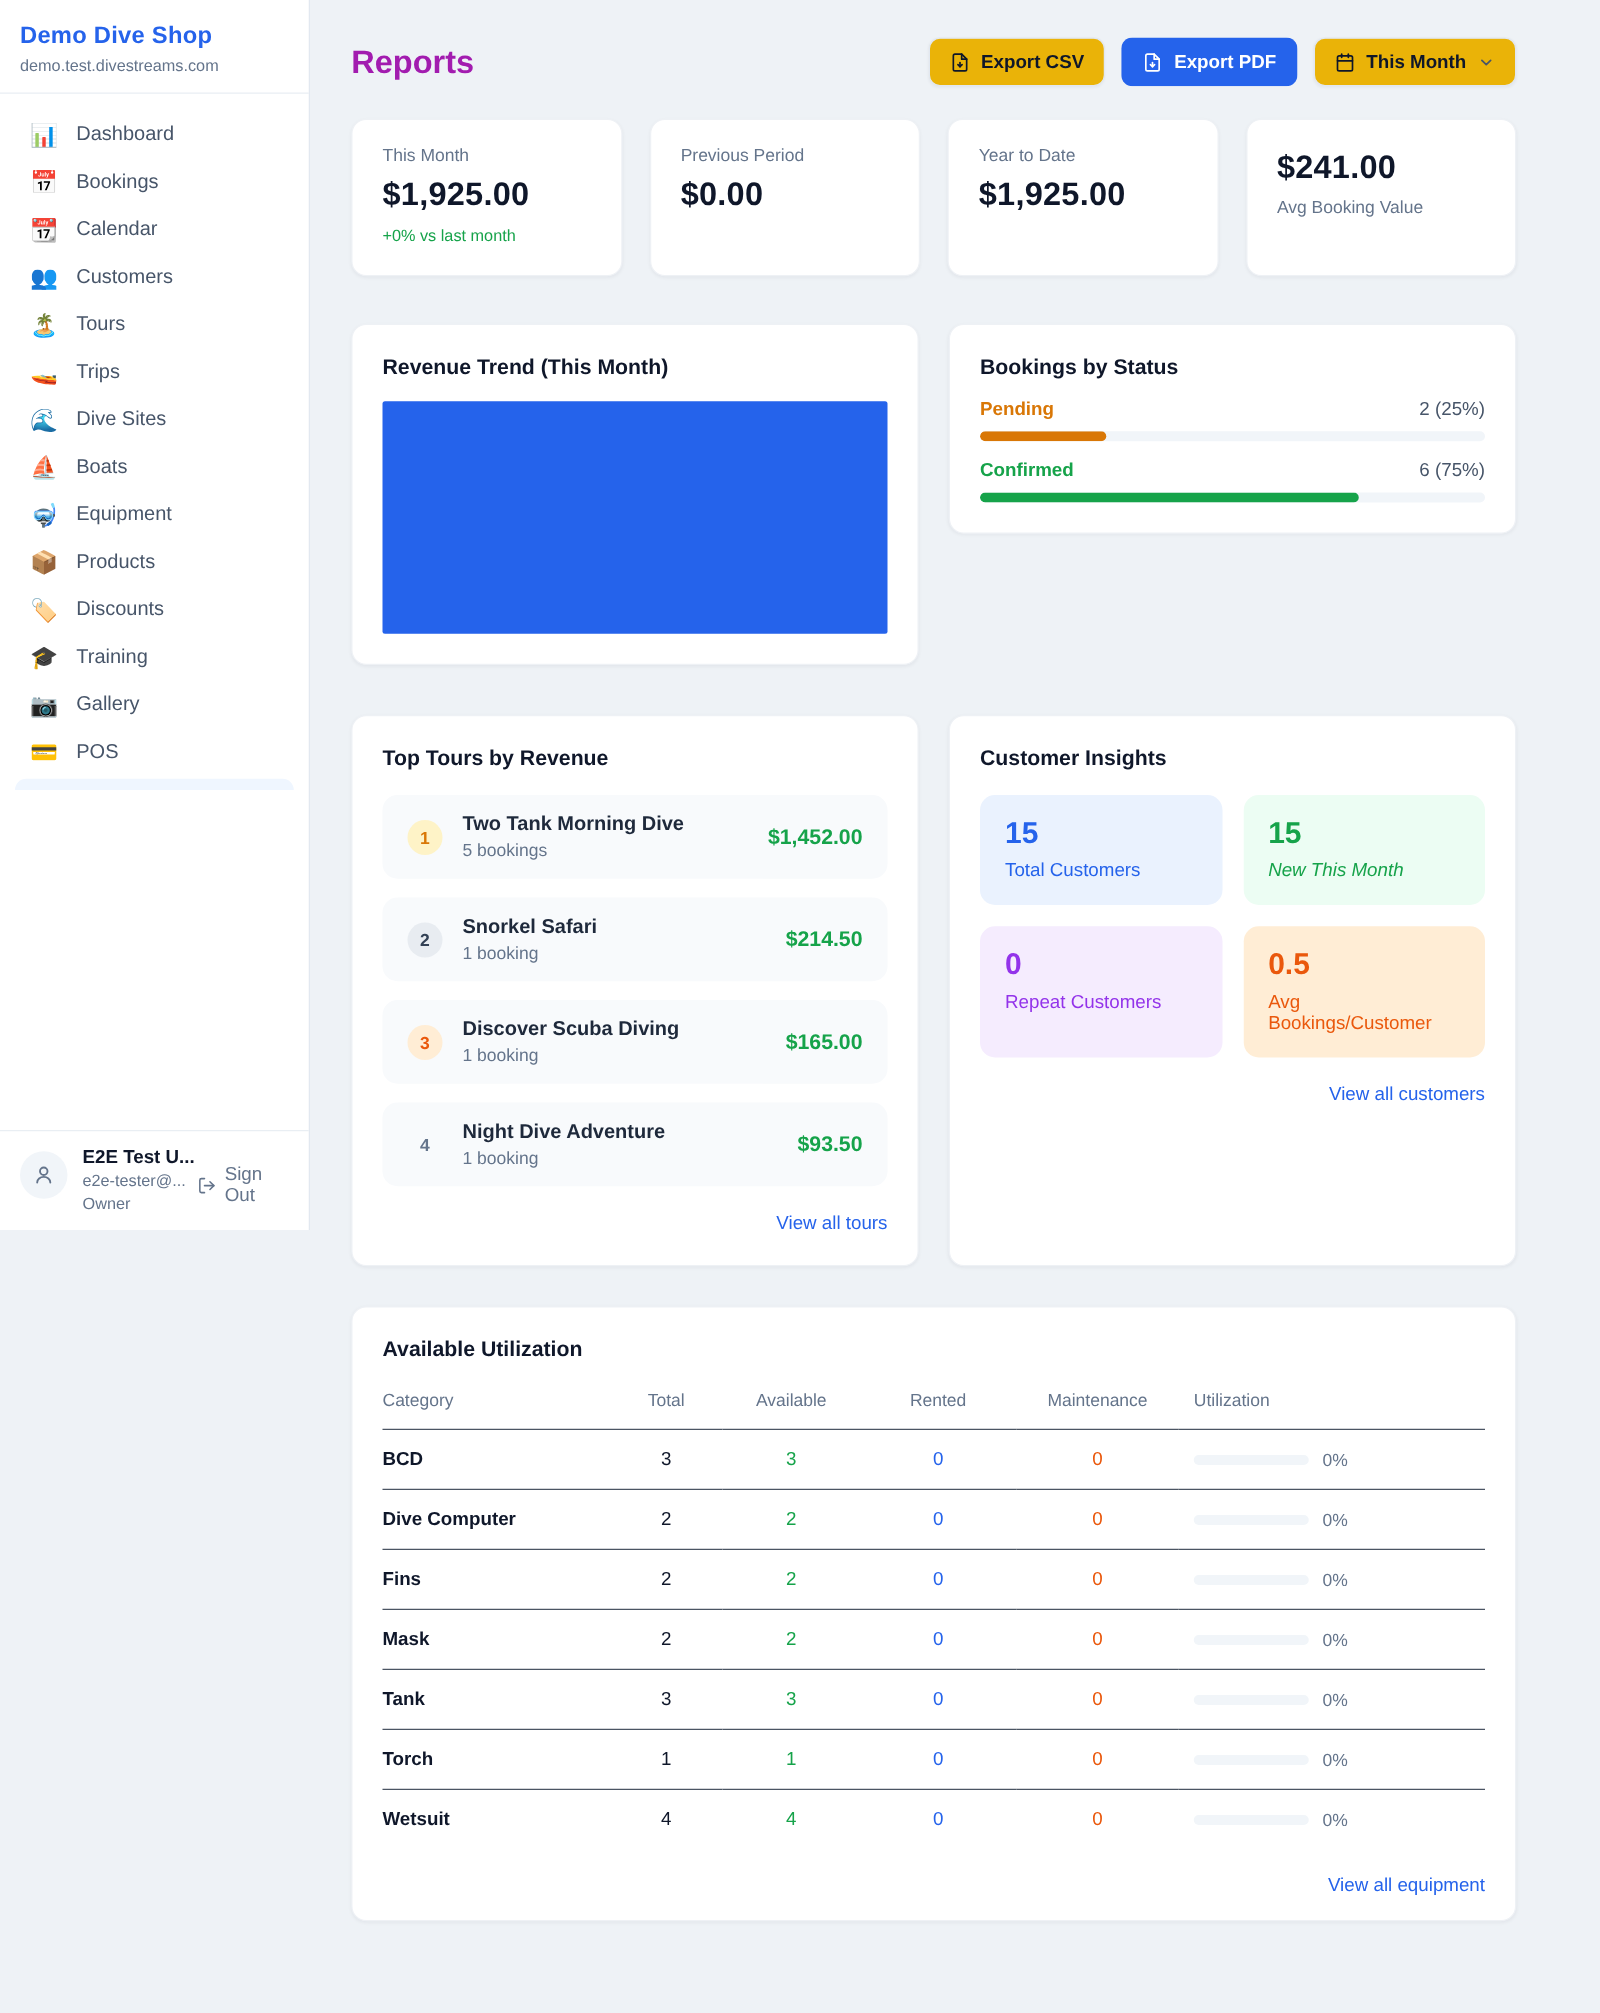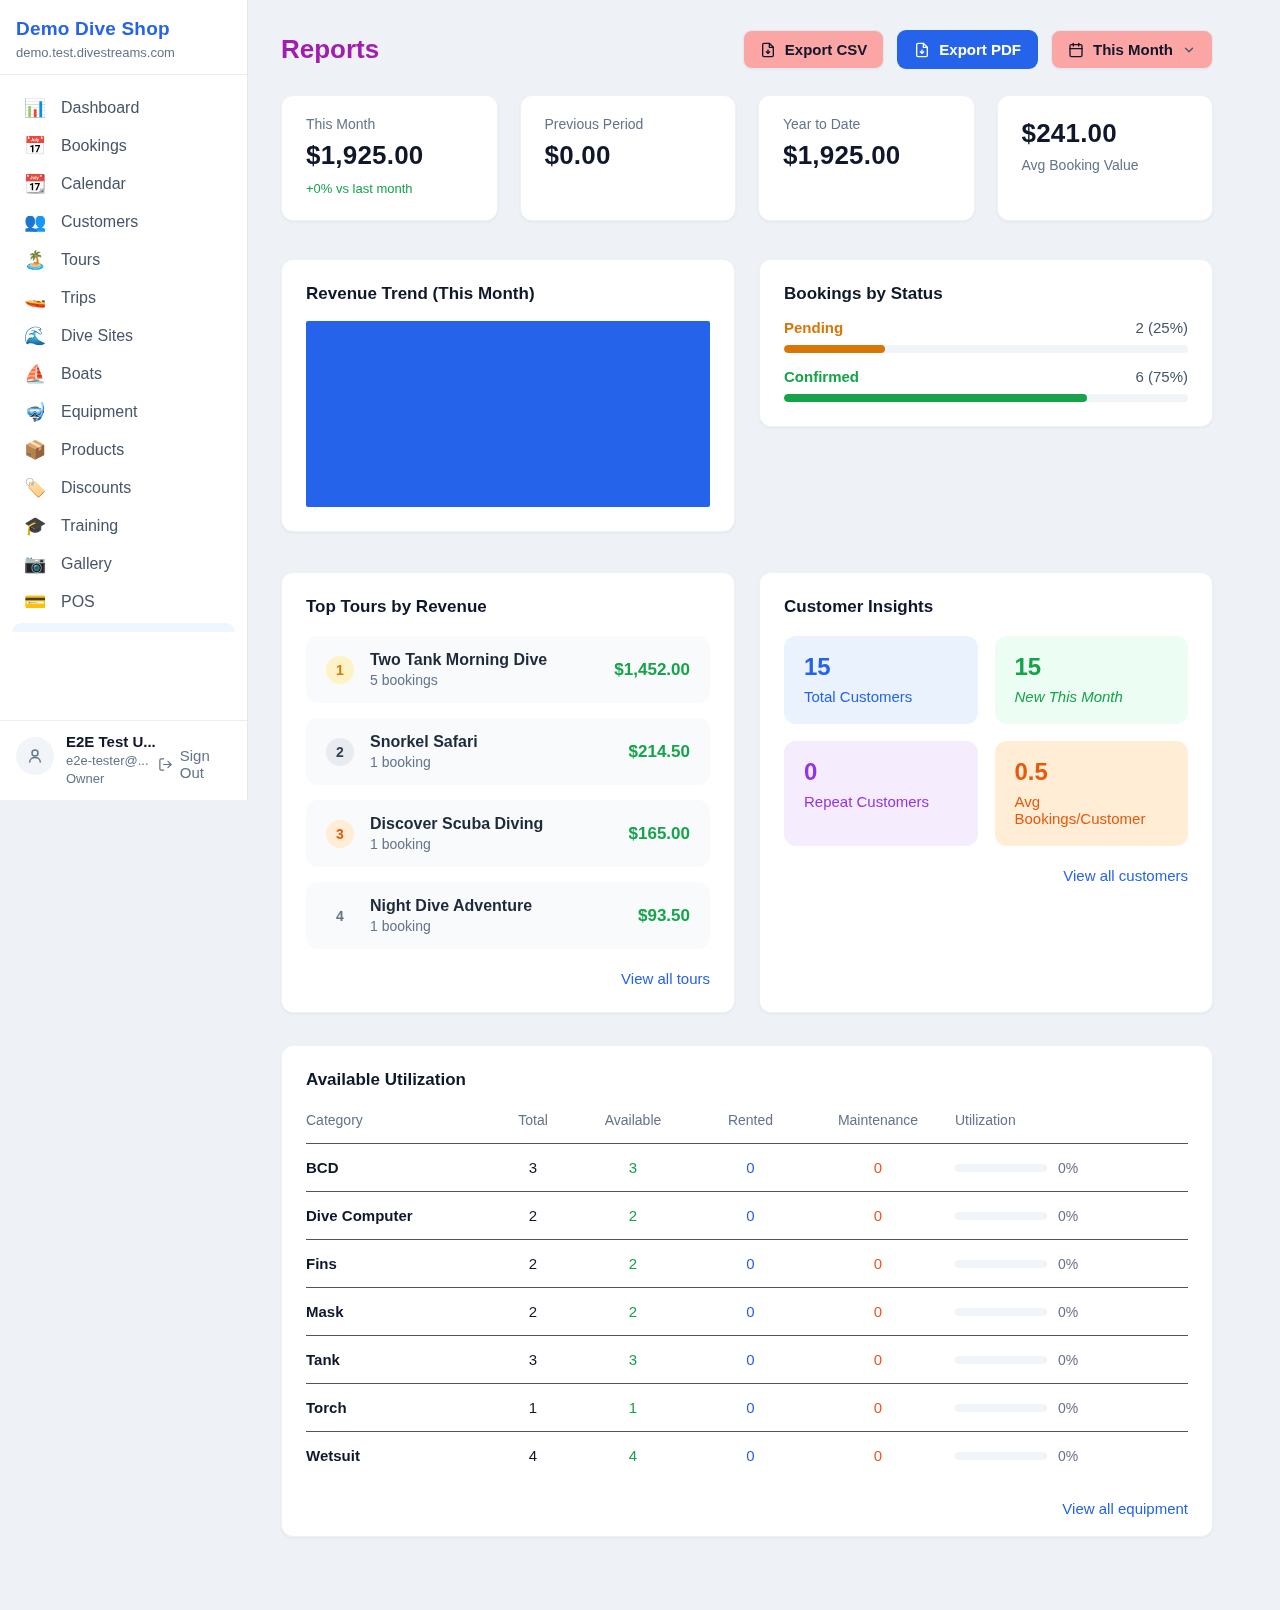--- a/index.html
+++ b/index.html
@@ -7,21 +7,21 @@
   body {
     width:1280px; min-height:1610px;
     background:#eef2f6;
     font-family:"Liberation Sans", sans-serif;
     color:#0f172a;
   }
   .app { display:flex; width:1280px; align-items:flex-start; }
 
   
   .sidebar {
-    width:248px; min-width:248px; height:800px;
+    width:248px; min-width:248px; height:984px;
     background:#ffffff; border-right:1px solid #e2e8f0;
     display:flex; flex-direction:column;
   }
   .brand { padding:18px 16px 14px 16px; border-bottom:1px solid #e9eef3; }
   .brand-name { color:#2563eb; font-size:19px; font-weight:bold; letter-spacing:.2px; }
   .brand-domain { color:#64748b; font-size:13px; margin-top:5px; }
   .nav { padding:14px 12px 0 12px; flex:0 0 auto; }
   .nav-item {
     display:flex; align-items:center; gap:15px;
     padding:10px 12px; border-radius:10px;
@@ -43,21 +43,21 @@
   .signout { margin-left:auto; display:flex; align-items:center; gap:7px; color:#64748b; font-size:15px; margin-top:14px; cursor:pointer; }
 
   
   .main { flex:1; padding:30px 67px 46px 33px; }
   .page-header { display:flex; align-items:center; justify-content:space-between; }
   .page-title { font-size:26px; font-weight:800; color:#a21caf; }
   .header-actions { display:flex; gap:13px; }
   .btn {
     display:flex; align-items:center; gap:9px;
     padding:10px 16px; border-radius:9px; font-size:15px; font-weight:600;
-    border:1px solid transparent; cursor:pointer; background:#fca5a5;
+    border:1px solid transparent; cursor:pointer; background:#eab308;
     font-family:"Liberation Sans", sans-serif;
   }
   .btn-outline { border-color:#e2e8f0; color:#0f172a; box-shadow:0 1px 2px rgba(15,23,42,.04); }
   .btn-primary { background:#2563eb; color:#fff; }
   .btn svg { display:block; }
 
   .card {
     background:#fff; border-radius:12px; border:1px solid #eef1f5;
     box-shadow:0 1px 3px rgba(15,23,42,.05);
   }

